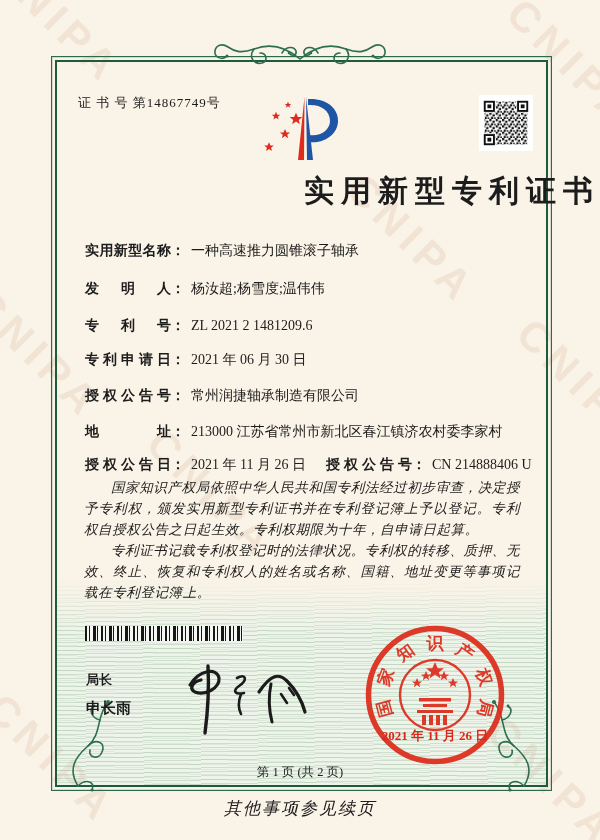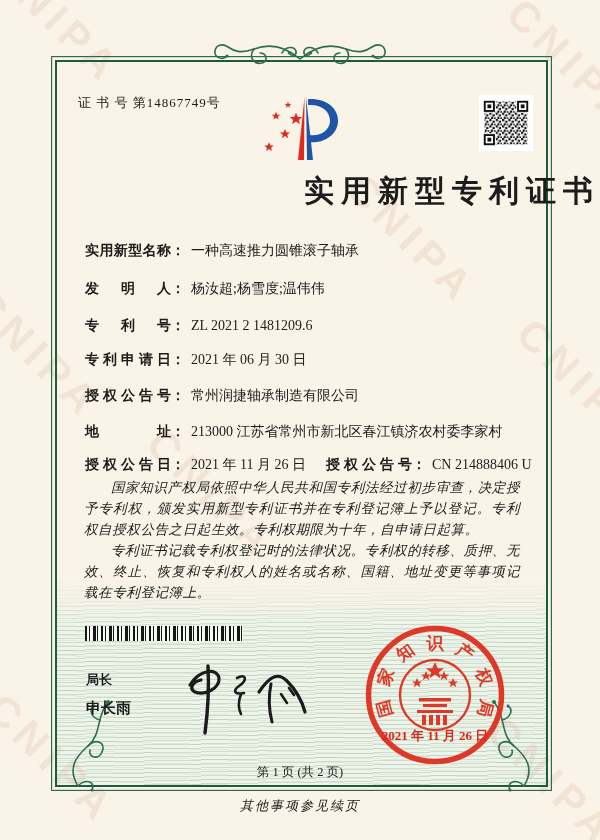--- a/index.html
+++ b/index.html
@@ -51,21 +51,21 @@
       font-family:"Liberation Sans","DejaVu Sans",sans-serif;text-align:right;}
   .signature{position:absolute;left:175px;top:640px;z-index:11;}
   .signature path{stroke:#1b1b1b;fill:none;stroke-linecap:round;stroke-linejoin:round;}
   
   .seal{position:absolute;left:362px;top:622px;z-index:12;opacity:0.93;}
   .seal text{font-weight:700;fill:#dd2c1b;}
   .seal-date{position:absolute;left:362px;top:727px;width:146px;text-align:center;z-index:13;
      color:#d8281a;font-weight:700;font-size:13px;white-space:nowrap;}
   
   .page-num{position:absolute;left:0;top:764px;width:100%;text-align:center;font-size:12.5px;z-index:10;}
-  .cont-note{position:absolute;left:0;top:797px;width:100%;text-align:center;font-size:13px;
+  .cont-note{position:absolute;left:0;top:797px;width:100%;text-align:center;font-size:17px;
      font-style:italic;letter-spacing:2px;z-index:10;}
 </style>
 </head>
 <body>
 
 <div class="page">
 
   <div class="wm" style="left:-25px;top:-5px">CNIPA</div>
   <div class="wm" style="left:490px;top:40px">CNIPA</div>
   <div class="wm" style="left:330px;top:215px">CNIPA</div>

